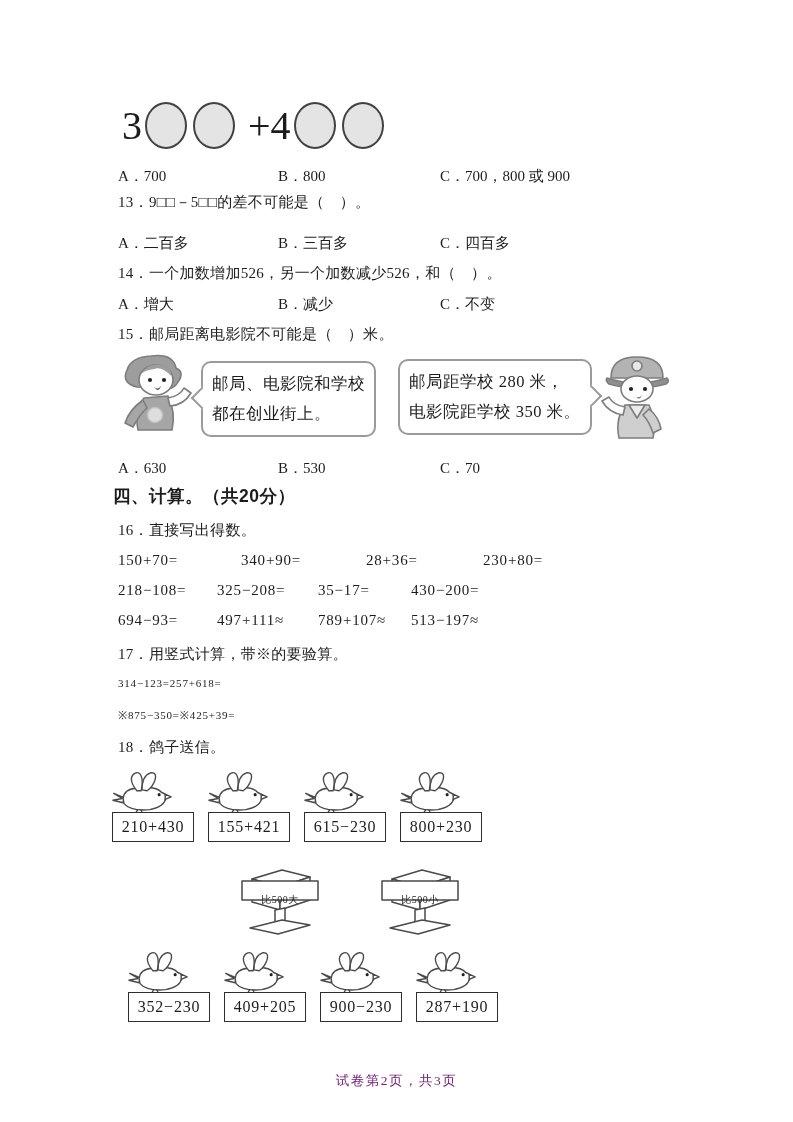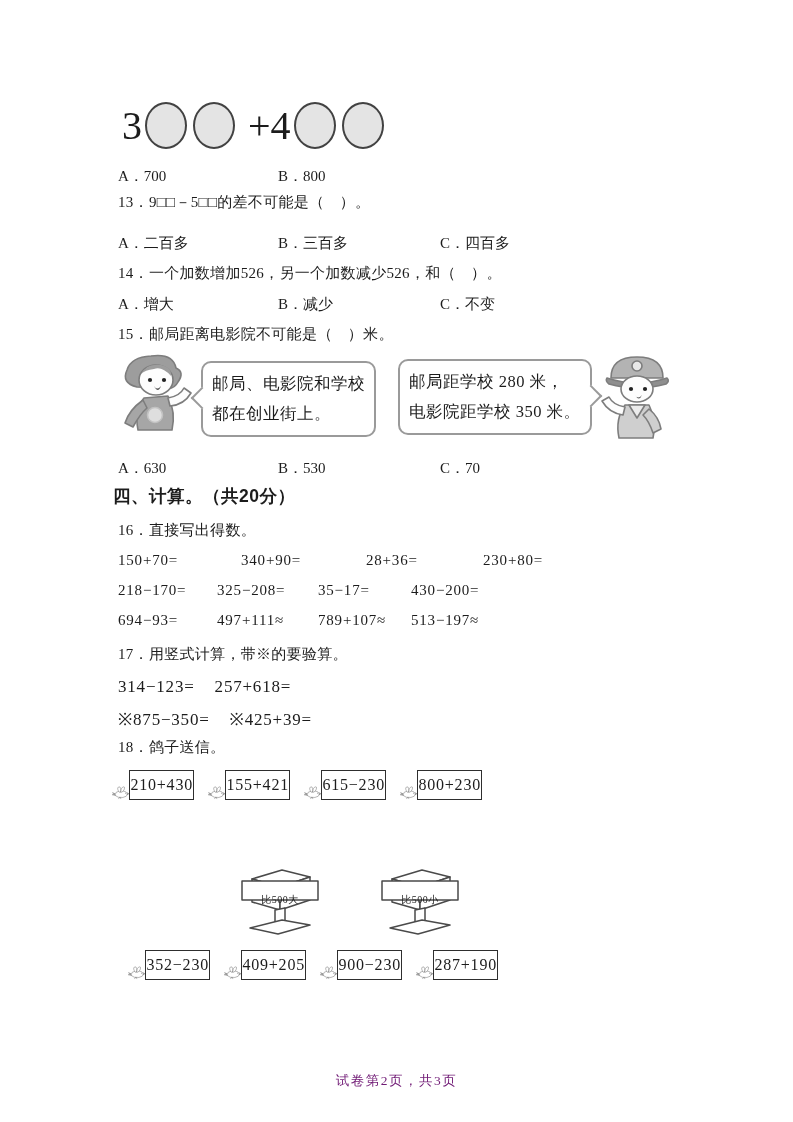--- a/index.html
+++ b/index.html
@@ -22,39 +22,39 @@
             background:#e4e4e4; display:inline-block; margin:0 3px; }
 
   
   .sec-title { left:113px; font-size:17.5px; font-weight:bold;
                font-family:"Liberation Sans","DejaVu Sans",sans-serif; letter-spacing:0.5px; }
 
   
   .calc-row { left:118px; width:560px; display:grid; grid-template-columns:99px 101px 93px 1fr;
               font-size:15px; letter-spacing:0.8px; white-space:nowrap; }
   
-  .vert-row { left:118px; display:flex; gap:20px; font-size:17px; letter-spacing:0.8px; }
+  .vert-row { left:118px; display:flex; gap:0; font-size:11px; letter-spacing:0.8px; }
 
   
   .illus { left:113px; width:567px; height:106px; }
   .boy-svg { position:absolute; width:86px; height:102px; }
   .bubble { position:absolute; border:2px solid #9a9a9a; border-radius:10px; background:#fff;
             padding:6px 9px; font-size:16.5px; line-height:30px; letter-spacing:0.5px;
             white-space:nowrap; }
   .bubble .bub-line { display:block; }
   .tail-left::before { content:""; position:absolute; left:-9px; top:27px; width:14px; height:14px;
             background:#fff; border-left:2px solid #9a9a9a; border-bottom:2px solid #9a9a9a;
             transform:rotate(45deg); }
   .tail-right::after { content:""; position:absolute; right:-9px; top:27px; width:14px; height:14px;
             background:#fff; border-right:2px solid #9a9a9a; border-top:2px solid #9a9a9a;
             transform:rotate(45deg); }
 
   
   .birds { display:flex; gap:14px; }
-  .bird-cell { display:flex; width:82px; }
+  .bird-cell { display:flex; flex-direction:column; width:82px; }
   .bird-svg { width:60px; height:45px; margin-bottom:-3px; margin-left:0; }
   .card { width:82px; height:30px; border:1.5px solid #2e2e2e; background:#fff;
           display:flex; align-items:center; justify-content:center;
           font-size:16px; letter-spacing:0.8px; white-space:nowrap; }
 
   .mailbox { width:96px; height:72px; }
   .mailbox svg { width:96px; height:72px; display:block; }
   .mail-label { position:absolute; left:7px; right:7px; top:24px; height:19px;
                 display:flex; align-items:center; justify-content:center;
                 font-size:10px; letter-spacing:0.5px; white-space:nowrap; }
@@ -126,20 +126,21 @@
     <span class="circle"></span>
     <span class="circle"></span>
     <span class="fig-num plus">+4</span>
     <span class="circle"></span>
     <span class="circle"></span>
   </div>
 
   <div class="abs opts" style="top:167px;">
     <span class="opt">A．700</span>
     <span class="opt">B．800</span>
+    <span class="opt">C．700，800 或 900</span>
   </div>
 
   <div class="abs stem" style="top:193px;">13．9□□－5□□的差不可能是（　）。</div>
   <div class="abs opts" style="top:234px;">
     <span class="opt">A．二百多</span>
     <span class="opt">B．三百多</span>
     <span class="opt">C．四百多</span>
   </div>
 
   <div class="abs stem" style="top:264px;">14．一个加数增加526，另一个加数减少526，和（　）。</div>
@@ -177,21 +178,21 @@
   <div class="abs sec-title" style="top:484px;">四、计算。（共20分）</div>
 
   <div class="abs stem" style="top:521px;">16．直接写出得数。</div>
   <div class="abs calc-row" style="top:552px;gap:24px;">
     <span>150+70=</span>
     <span>340+90=</span>
     <span>28+36=</span>
     <span>230+80=</span>
   </div>
   <div class="abs calc-row" style="top:582px;">
-    <span>218−170=</span>
+    <span>218−108=</span>
     <span>325−208=</span>
     <span>35−17=</span>
     <span>430−200=</span>
   </div>
   <div class="abs calc-row" style="top:612px;">
     <span>694−93=</span>
     <span>497+111≈</span>
     <span>789+107≈</span>
     <span>513−197≈</span>
   </div>

